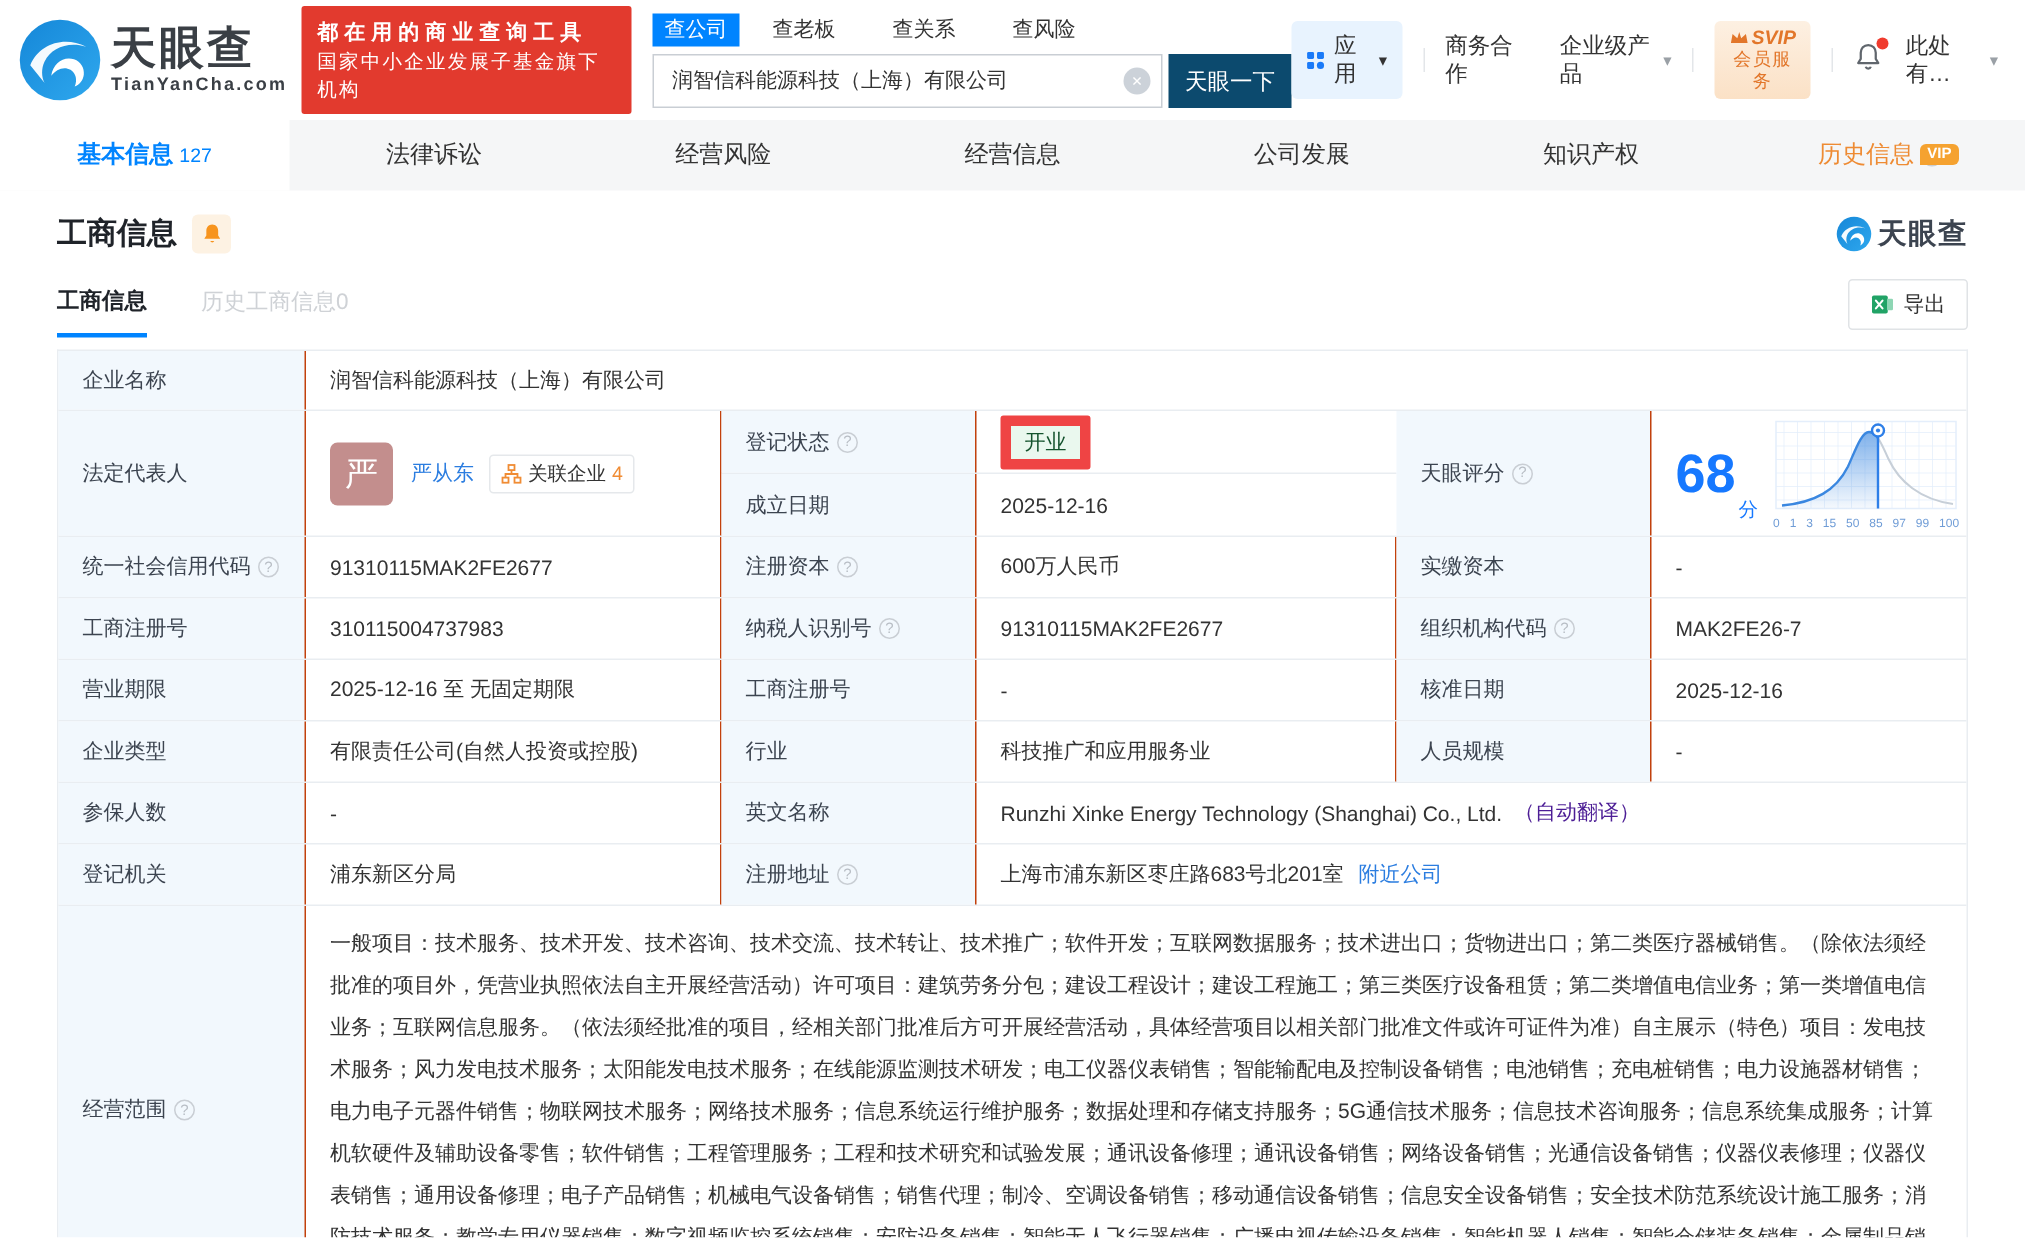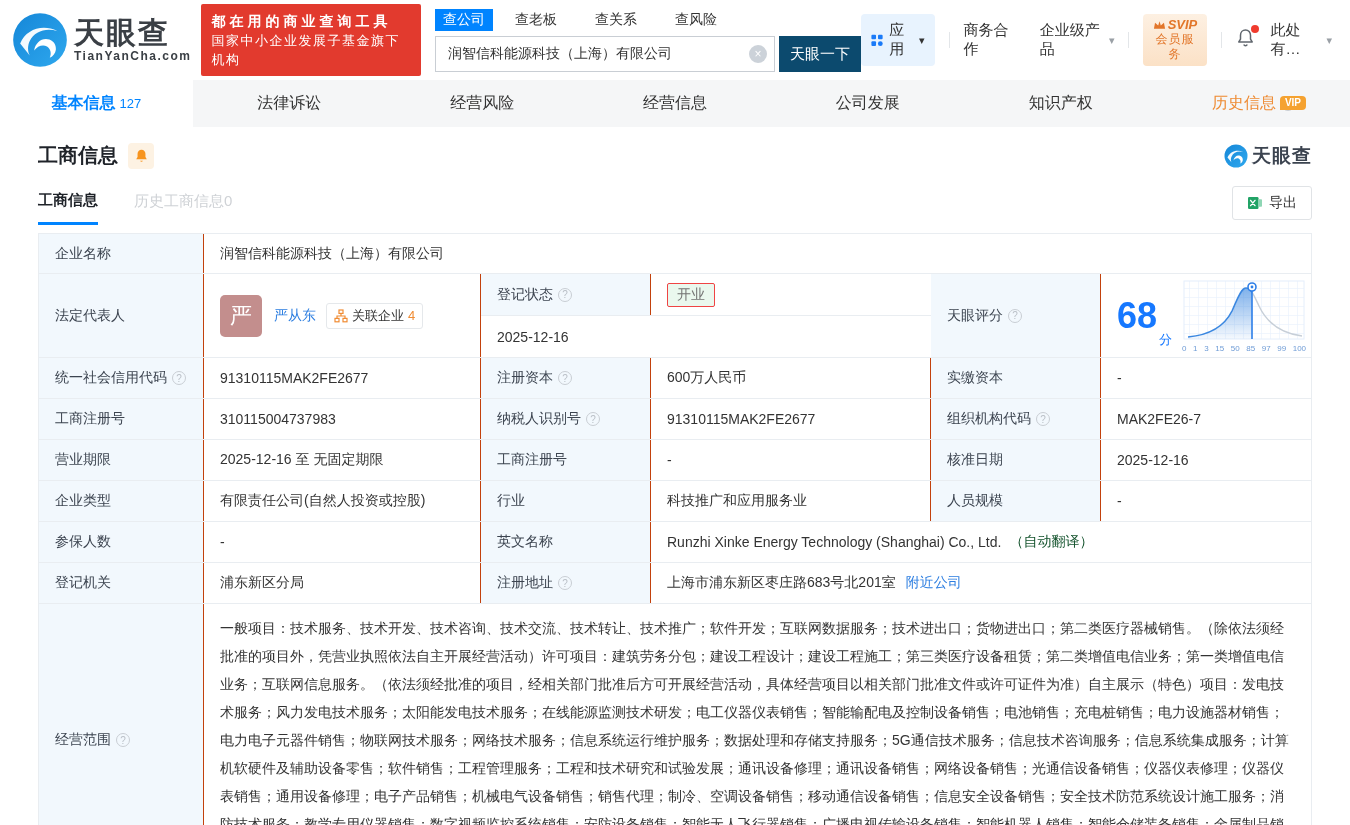--- a/index.html
+++ b/index.html
@@ -84,29 +84,29 @@
   .midcol { display:flex; flex-direction:column; width:450px; flex:none; }
   .mrow { display:flex; flex:1; border-bottom:1px solid #e9edf1; }
   .mrow.last { border-bottom:none; }
   .mrow .cell { height:100%; }
   .link { color:#2b7de0; cursor:pointer; }
   .avatar { width:42px; height:42px; border-radius:5px; background:#c38e8d; color:#fff; font-size:22px; display:flex; align-items:center; justify-content:center; flex:none; }
   .rep-name { margin-left:12px; font-size:14px; }
   .rel-badge { margin-left:10px; display:inline-flex; align-items:center; border:1px solid #e5e8eb; border-radius:3px; padding:3px 7px; font-size:13px; color:#333; cursor:pointer; background:#fff; }
   .rel-badge svg { margin-right:4px; }
   .rel-cnt { color:#f08c34; margin-left:4px; }
-  .status-badge { background:#eaf8ee; border:1px solid #ef4444; color:#737373; padding:2px 9px; border-radius:2px; font-size:14px; }
+  .status-badge { background:#eaf8ee; border:7px solid #ef4444; color:#14532d; padding:2px 9px; border-radius:2px; font-size:14px; }
   .score-cell { padding:0 10px 0 16px; }
   .score-num { font-size:36px; font-weight:bold; color:#1678ff; line-height:1; }
   .score-unit { font-size:13px; color:#1678ff; margin-left:2px; align-self:flex-end; padding-bottom:4px; }
   .score-wrap { display:flex; align-items:center; }
   .chartbox { margin-left:8px; width:128px; }
   .ticks { display:flex; justify-content:space-between; padding:0 2px; margin-top:-2px; }
   .ticks span { font-size:8px; color:#6f9cd6; }
-  .note { color:#14532d; margin-left:8px; }
+  .note { color:#4c1d95; margin-left:8px; }
   .scope-row { align-items:stretch; }
   .scope-row .lbl { align-items:center; }
   .scope-val { display:block; padding:10px 16px; line-height:28px; color:#333; }
 </style>
 </head>
 <body>
 
 <div class="page">
 
   <header class="hd">
@@ -278,20 +278,23 @@
           <div class="mrow">
             <div class="cell lbl w3">
               <span>登记状态</span>
                 <span class="help"></span>
             </div>
             <div class="cell val w4">
               <span class="status-badge">开业</span>
             </div>
           </div>
           <div class="mrow last">
+            <div class="cell lbl w3">
+                <span>成立日期</span>
+              </div>
             <div class="cell val w4">2025-12-16</div>
           </div>
         </div>
         <div class="cell lbl w5">
           <span>天眼评分</span>
             <span class="help"></span>
         </div>
         <div class="cell val fill score-cell">
           <div class="score-wrap">
             <span class="score-num">68</span>

